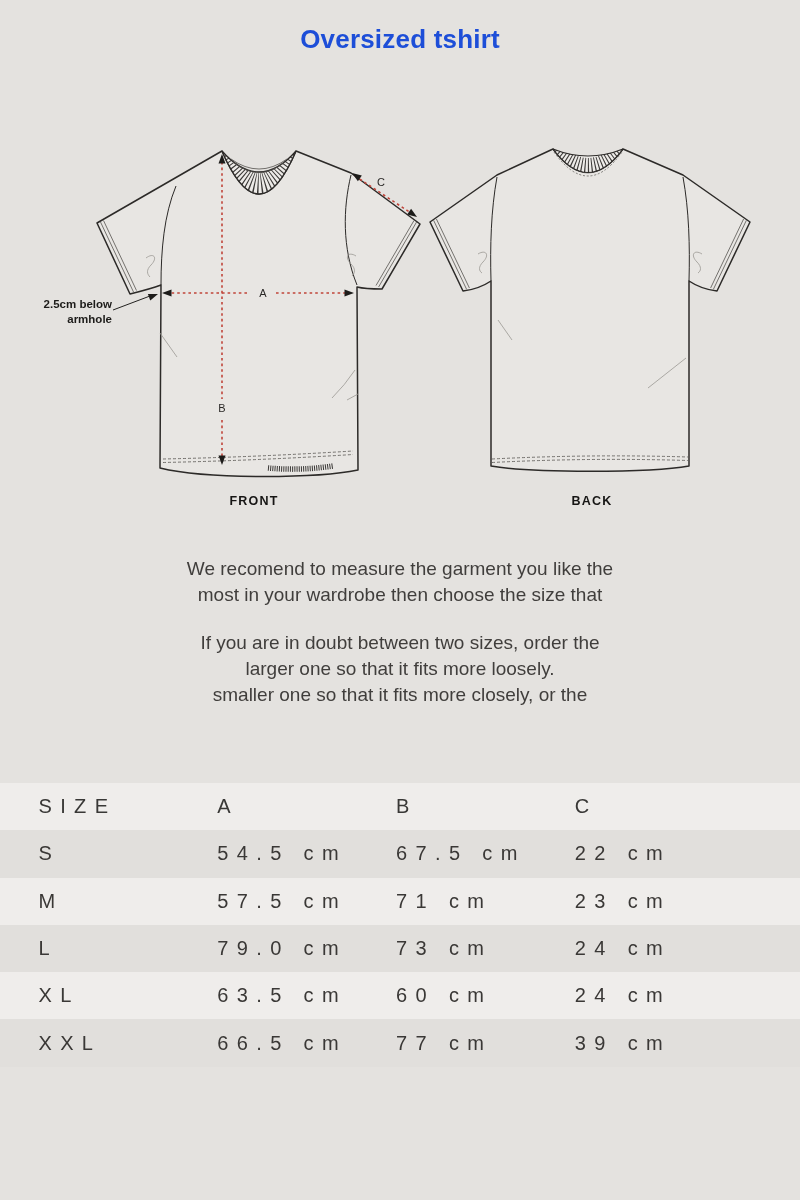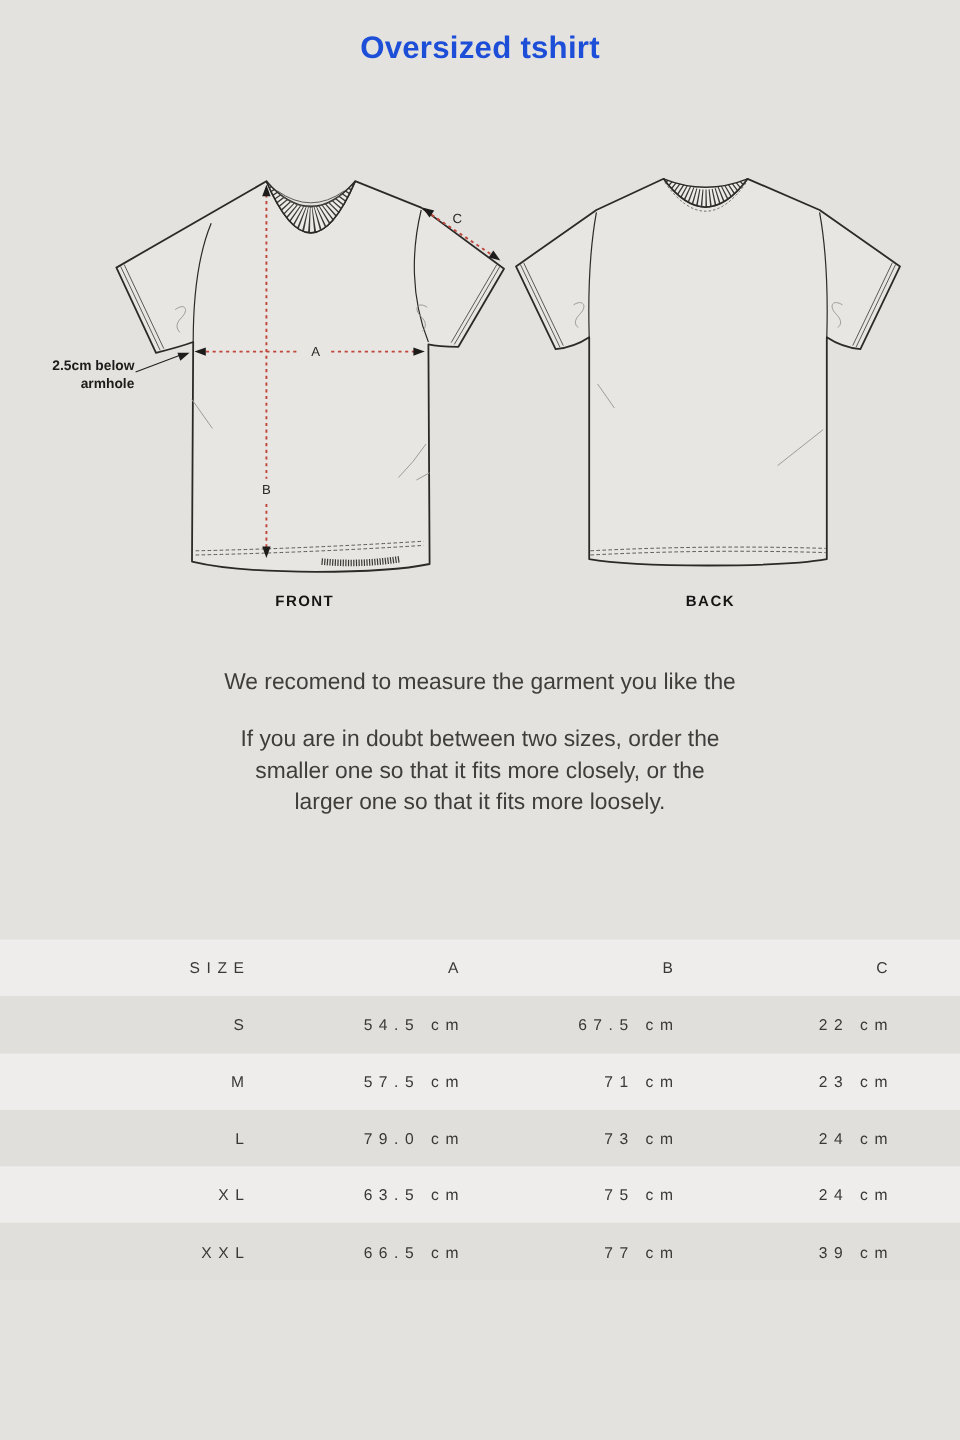--- a/index.html
+++ b/index.html
@@ -14,21 +14,21 @@
   .intro{position:absolute;top:556px;left:0;width:800px;text-align:center;
     color:#403e3c;font-size:19px;line-height:26px;}
   .intro .para{margin:0 0 22px 0;}
   .intro .line{display:block;}
 
   .size-table{position:absolute;top:783px;left:0;width:800px;}
   .t-row{display:grid;grid-template-columns:repeat(4,1fr);align-items:center;
     height:47.3px;padding:0 55px 0 30px;box-sizing:border-box;}
   .t-row:nth-child(odd){background:#efedeb;}
   .t-row:nth-child(even){background:#e1dfdc;}
-  .t-cell{text-align:right;font-size:13px;color:#3a3836;letter-spacing:.42em;
+  .t-cell{text-align:left;font-size:20px;color:#3a3836;letter-spacing:.42em;
     text-indent:.42em;white-space:nowrap;}
   .t-row.head .t-cell{color:#393836;}
 
   .footer-note{position:absolute;top:1122px;left:0;width:800px;text-align:center;
     color:#403e3c;font-size:19px;line-height:26px;}
 
   svg text{font-family:"Liberation Sans",sans-serif;}
   .shirt-outline{fill:#e8e6e3;stroke:#2c2a28;stroke-width:1.5;stroke-linejoin:round;}
   .seam{fill:none;stroke:#2c2a28;stroke-width:1;}
   .stitch{fill:none;stroke:#55534f;stroke-width:.8;stroke-dasharray:3 2;}
@@ -141,25 +141,26 @@
       <text class="note-label" x="112" y="323" text-anchor="end">armhole</text>
     </g>
 
     <text class="view-label" x="254" y="505" text-anchor="middle">FRONT</text>
     <text class="view-label" x="592" y="505" text-anchor="middle">BACK</text>
   </svg>
 
   <div class="intro">
     <p class="para">
       <span class="line">We recomend to measure the garment you like the</span>
+      <span class="line">most in your wardrobe then choose the size that</span>
     </p>
     <p class="para">
       <span class="line">If you are in doubt between two sizes, order the</span>
+      <span class="line">larger one so that it fits more loosely.</span>
       <span class="line">smaller one so that it fits more closely, or the</span>
-      <span class="line">larger one so that it fits more loosely.</span>
     </p>
   </div>
 
   <div class="size-table">
     <div class="t-row head">
       <div class="t-cell">SIZE</div>
       <div class="t-cell">A</div>
       <div class="t-cell">B</div>
       <div class="t-cell">C</div>
     </div>
@@ -177,21 +178,21 @@
     </div>
     <div class="t-row">
       <div class="t-cell">L</div>
       <div class="t-cell">79.0 cm</div>
       <div class="t-cell">73 cm</div>
       <div class="t-cell">24 cm</div>
     </div>
     <div class="t-row">
       <div class="t-cell">XL</div>
       <div class="t-cell">63.5 cm</div>
-      <div class="t-cell">75 cm</div>
+      <div class="t-cell">60 cm</div>
       <div class="t-cell">24 cm</div>
     </div>
     <div class="t-row">
       <div class="t-cell">XXL</div>
       <div class="t-cell">66.5 cm</div>
       <div class="t-cell">77 cm</div>
       <div class="t-cell">39 cm</div>
     </div>
   </div>
 

